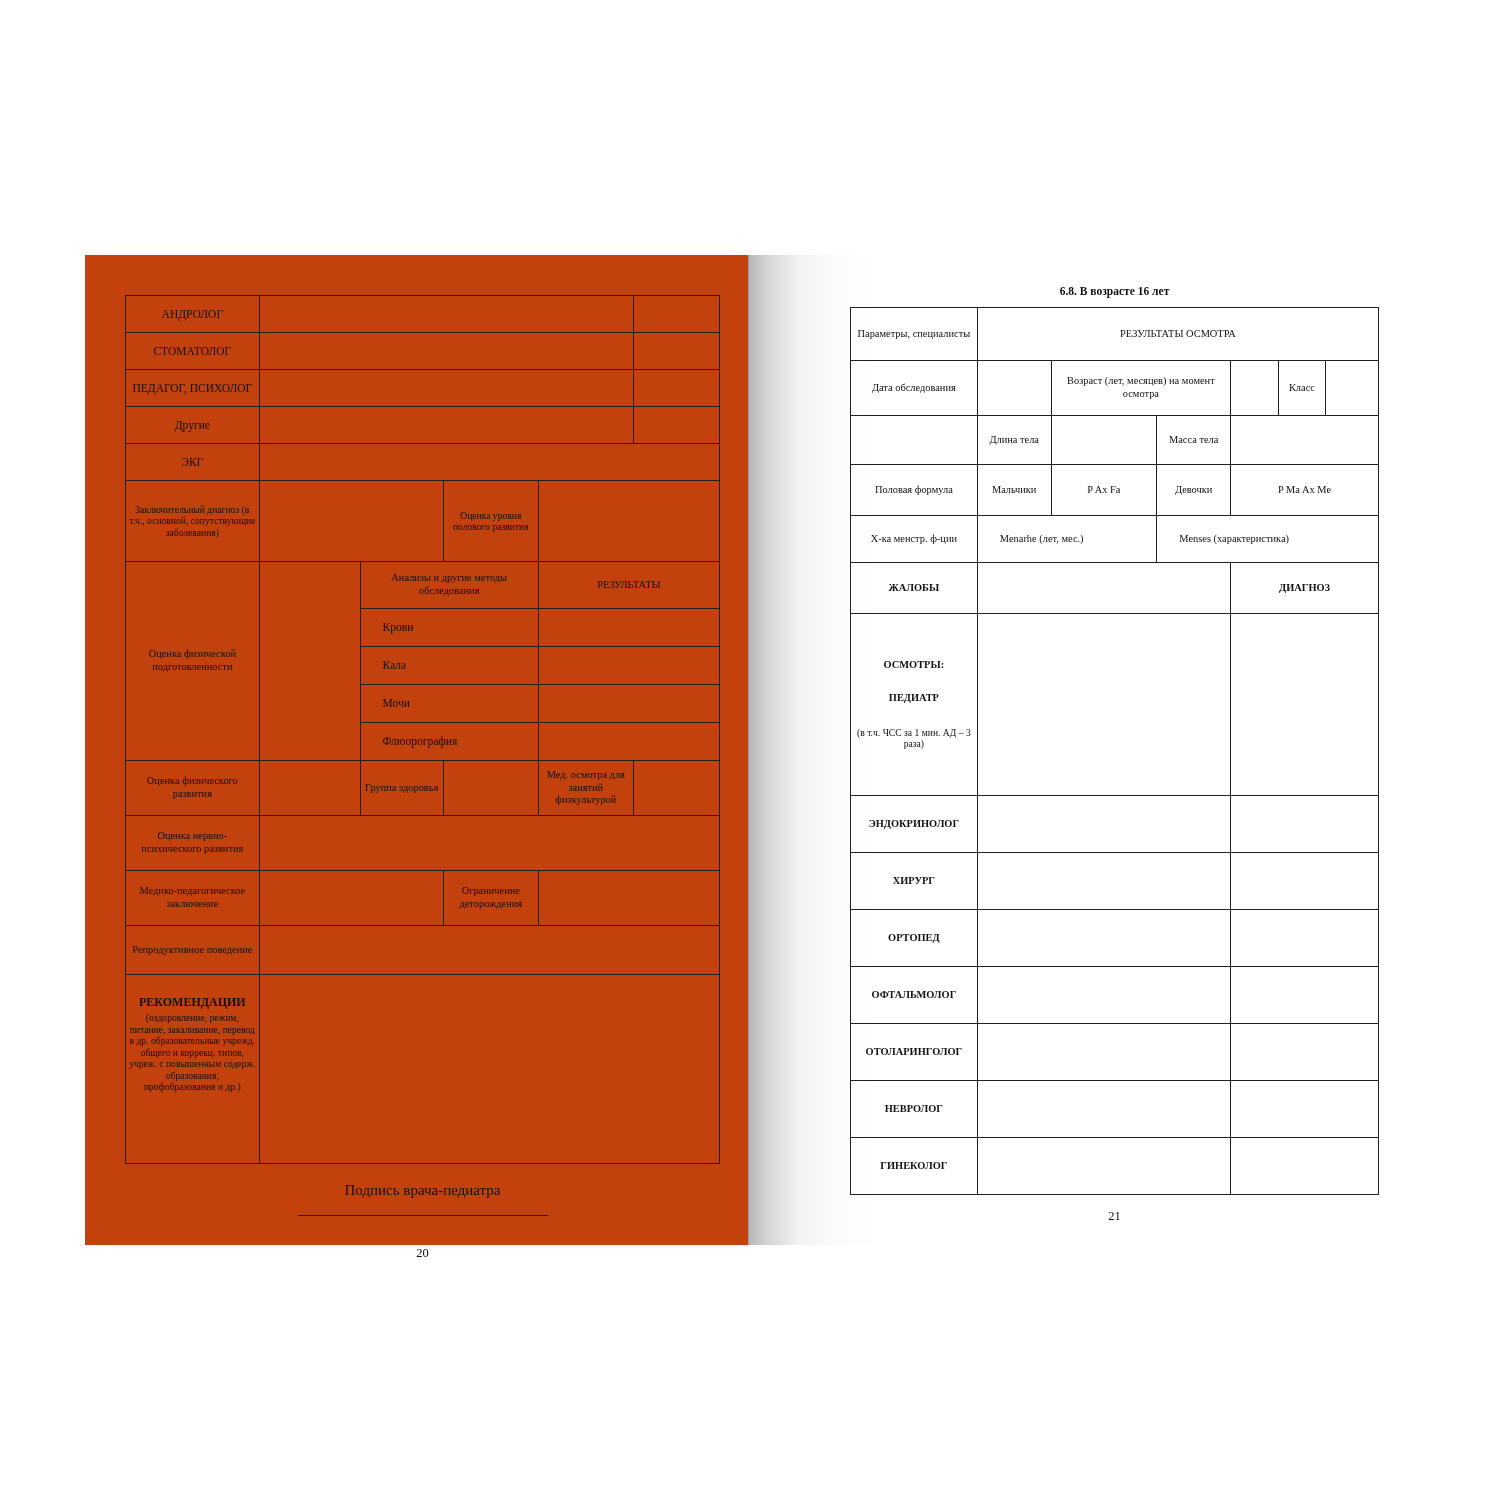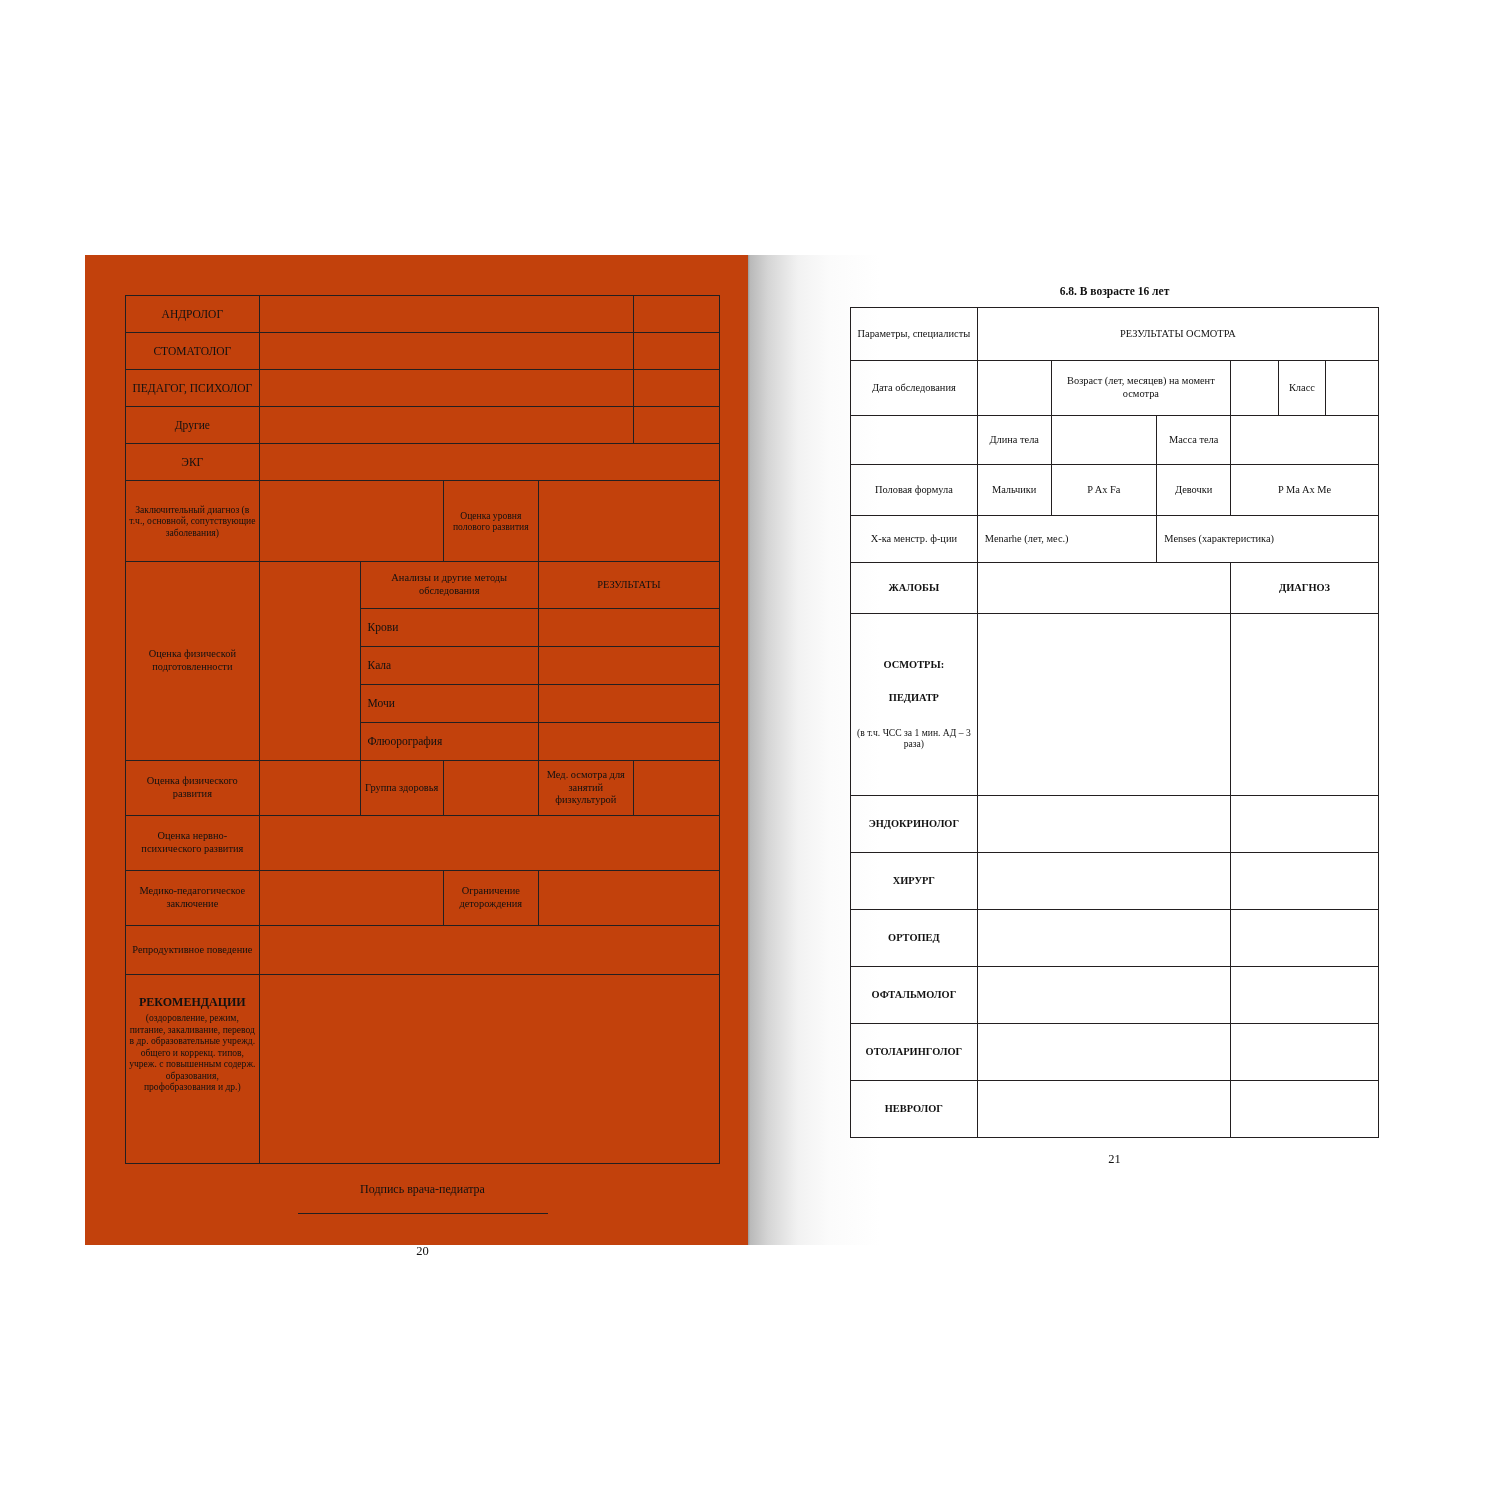--- a/index.html
+++ b/index.html
@@ -47,33 +47,33 @@
     font-size:11.5px;
     line-height:1.22;
     text-align:center;
     vertical-align:middle;
     padding:3px 3px;
     background:transparent;
   }
   td.empty{}
   .small{font-size:10.4px;}
   .tiny{font-size:9.6px;line-height:1.2;}
-  .left{text-align:left;padding-left:7px;}
+  .left{text-align:left;padding-left:22px;}
   .bold{font-weight:bold;}
   .title-right{
     text-align:center;
     font-size:11.5px;
     font-weight:bold;
     margin:0 0 10px 0;
     padding-left:60px;
   }
   .sig{
     margin-top:18px;
     text-align:center;
-    font-size:12px;
+    font-size:15px;
   }
   .sig-line{
     width:250px;height:1px;background:#231f20;
     margin:16px auto 0 auto;
   }
   .pageno{
     margin-top:30px;
     text-align:center;
     font-size:12.5px;
   }
@@ -303,19 +303,24 @@
         <td colspan="4" class="empty"></td>
         <td colspan="3" class="empty"></td>
       </tr>
 
       <tr>
         <td class="small bold" style="height:50px">НЕВРОЛОГ</td>
         <td colspan="4" class="empty"></td>
         <td colspan="3" class="empty"></td>
       </tr>
 
+      <tr>
+        <td class="small bold" style="height:50px">ГИНЕКОЛОГ</td>
+        <td colspan="4" class="empty"></td>
+        <td colspan="3" class="empty"></td>
+      </tr>
     </tbody>
       </table>
 
     <div class="pageno-right">21</div>
   </div>
 
 </div>
 
 </body></html>

